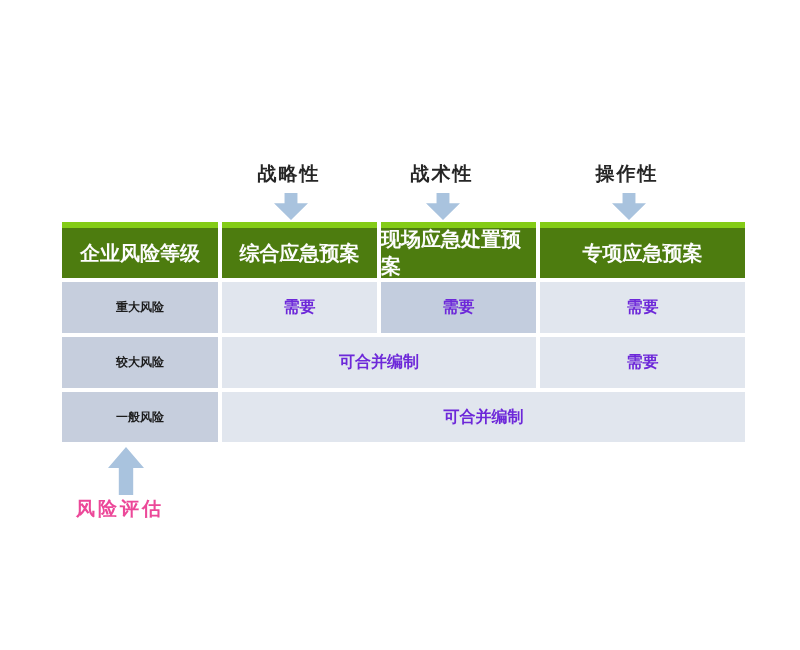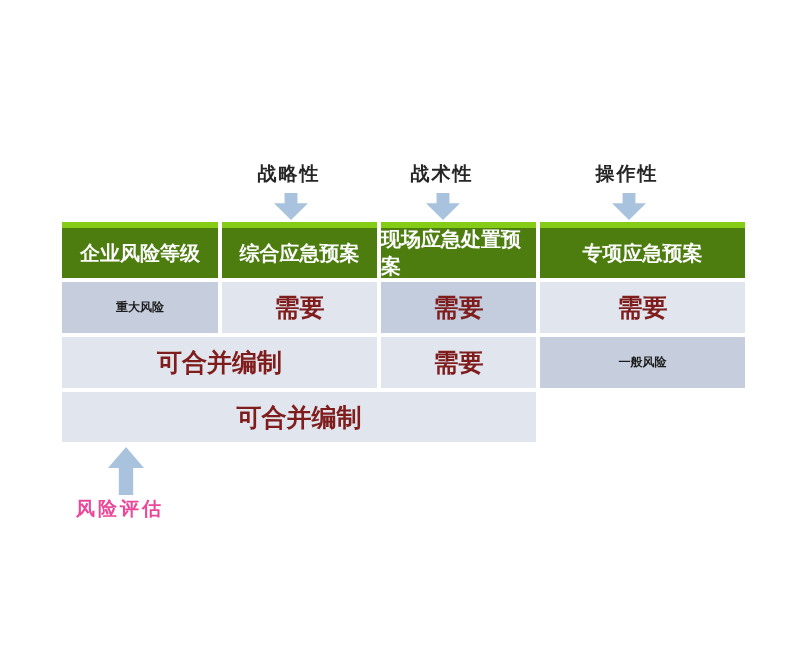--- a/index.html
+++ b/index.html
@@ -86,22 +86,22 @@
     font-size: 20px;
     box-sizing: border-box;
   }
   .level {
     background: #c6cedd;
     color: #1c1c1c;
     font-size: 12px;
   }
   .cell {
     background: #e1e6ee;
-    color: #7f1d1d;
-    font-size: 25px;
+    color: #6d28d9;
+    font-size: 16px;
   }
   .cell.dark { background: #c3cdde; }
   .span2 { grid-column: span 2; }
   .span3 { grid-column: span 3; }
 </style>
 </head>
 <body>
 
 <div class="stage">
 
@@ -118,20 +118,21 @@
     <div class="th">企业风险等级</div>
     <div class="th">综合应急预案</div>
     <div class="th">现场应急处置预案</div>
     <div class="th">专项应急预案</div>
 
     <div class="level">重大风险</div>
     <div class="cell">需要</div>
     <div class="cell dark">需要</div>
     <div class="cell">需要</div>
 
+    <div class="level">较大风险</div>
     <div class="cell span2">可合并编制</div>
     <div class="cell">需要</div>
 
     <div class="level">一般风险</div>
     <div class="cell span3">可合并编制</div>
   </div>
 
   <div class="up-arrow"></div>
   <div class="risk-eval-label">风险评估</div>
 

